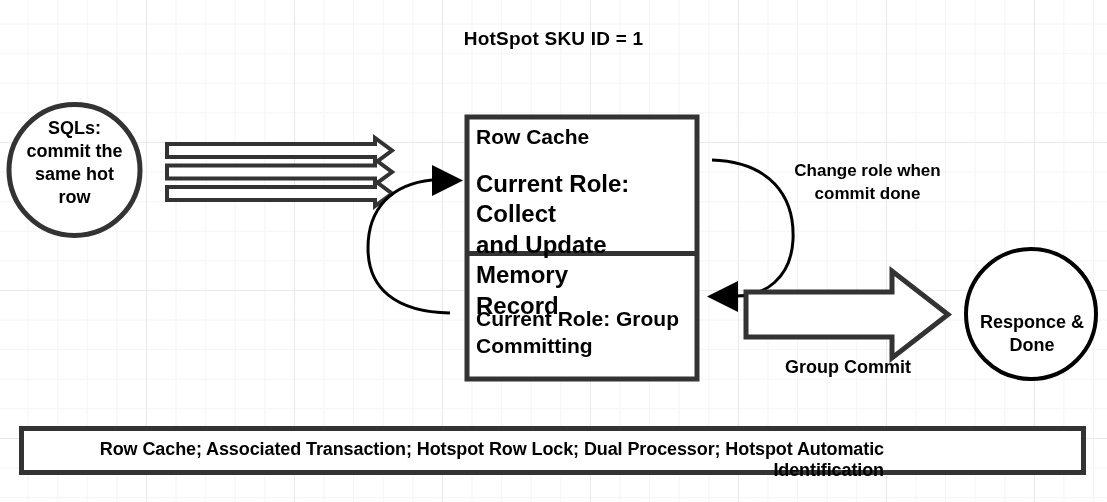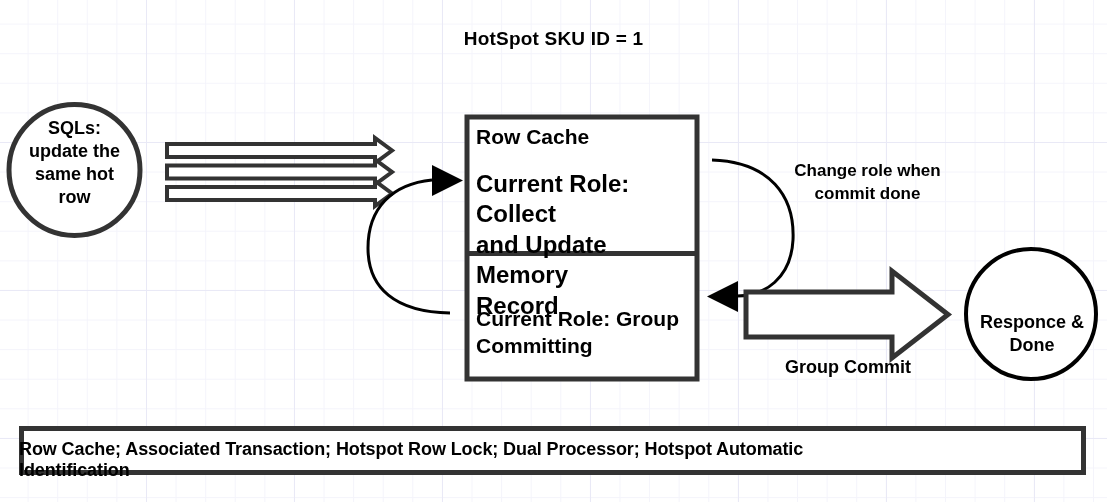--- a/index.html
+++ b/index.html
@@ -99,21 +99,21 @@
     width: 130px;
     text-align: center;
     font-size: 18px;
     line-height: 1.25;
     margin-top: 20px;
   }
   #footer-text {
     left: 19px;
     top: 439px;
     width: 865px;
-    text-align: left;
+    text-align: right;
     font-size: 18px;
     letter-spacing: -0.1px;
   }
 </style>
 </head>
 <body>
 
 <div id="canvas">
 
   <svg id="vec" viewBox="0 0 1107 502">
@@ -148,21 +148,21 @@
     </g>
 
     <circle cx="1031" cy="314" r="65" fill="#ffffff" stroke="#000000" stroke-width="4"></circle>
 
     <rect x="21.5" y="428.5" width="1062" height="44" fill="#ffffff" stroke="#333333" stroke-width="5"></rect>
   </svg>
 
   <div class="lbl" id="title">HotSpot SKU ID = 1</div>
 
   <div class="lbl" id="sqls-text">SQLs:
-update the
+commit the
 same hot
 row</div>
 
   <div class="lbl" id="rowcache-title">Row Cache</div>
 
   <div class="lbl" id="role-top">Current Role: Collect
 and Update Memory
 Record</div>
 
   <div class="lbl" id="role-bottom">Current Role: Group

